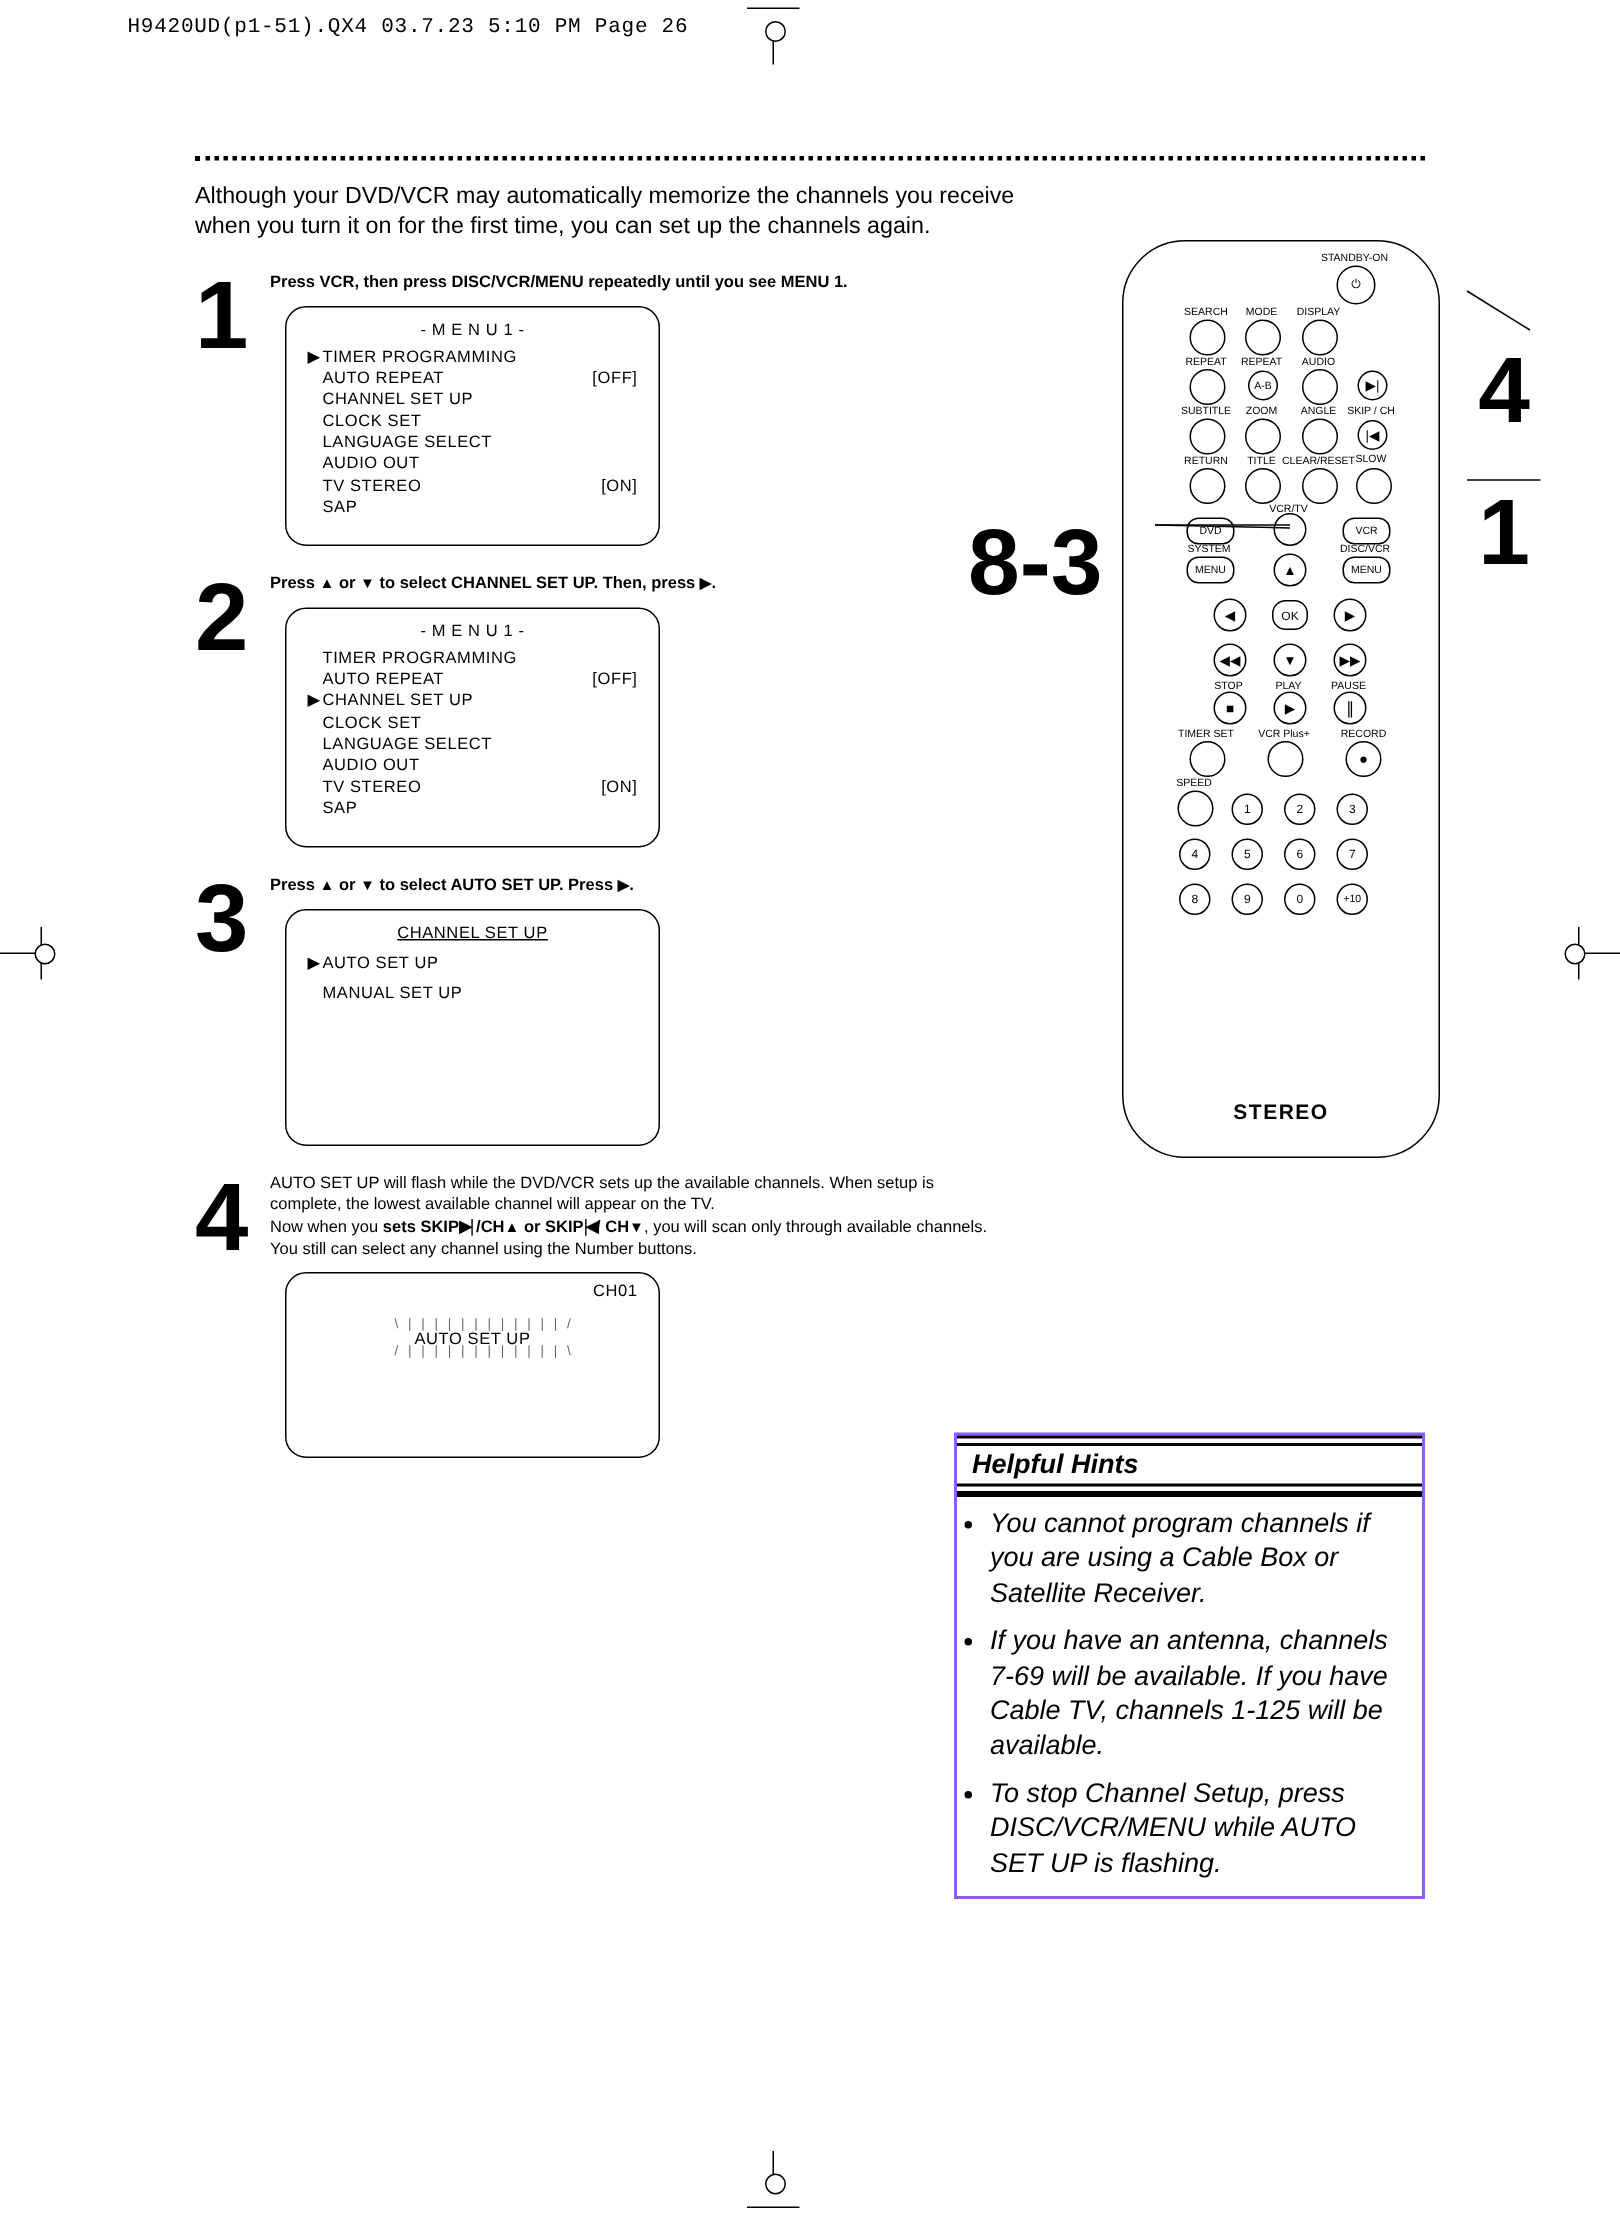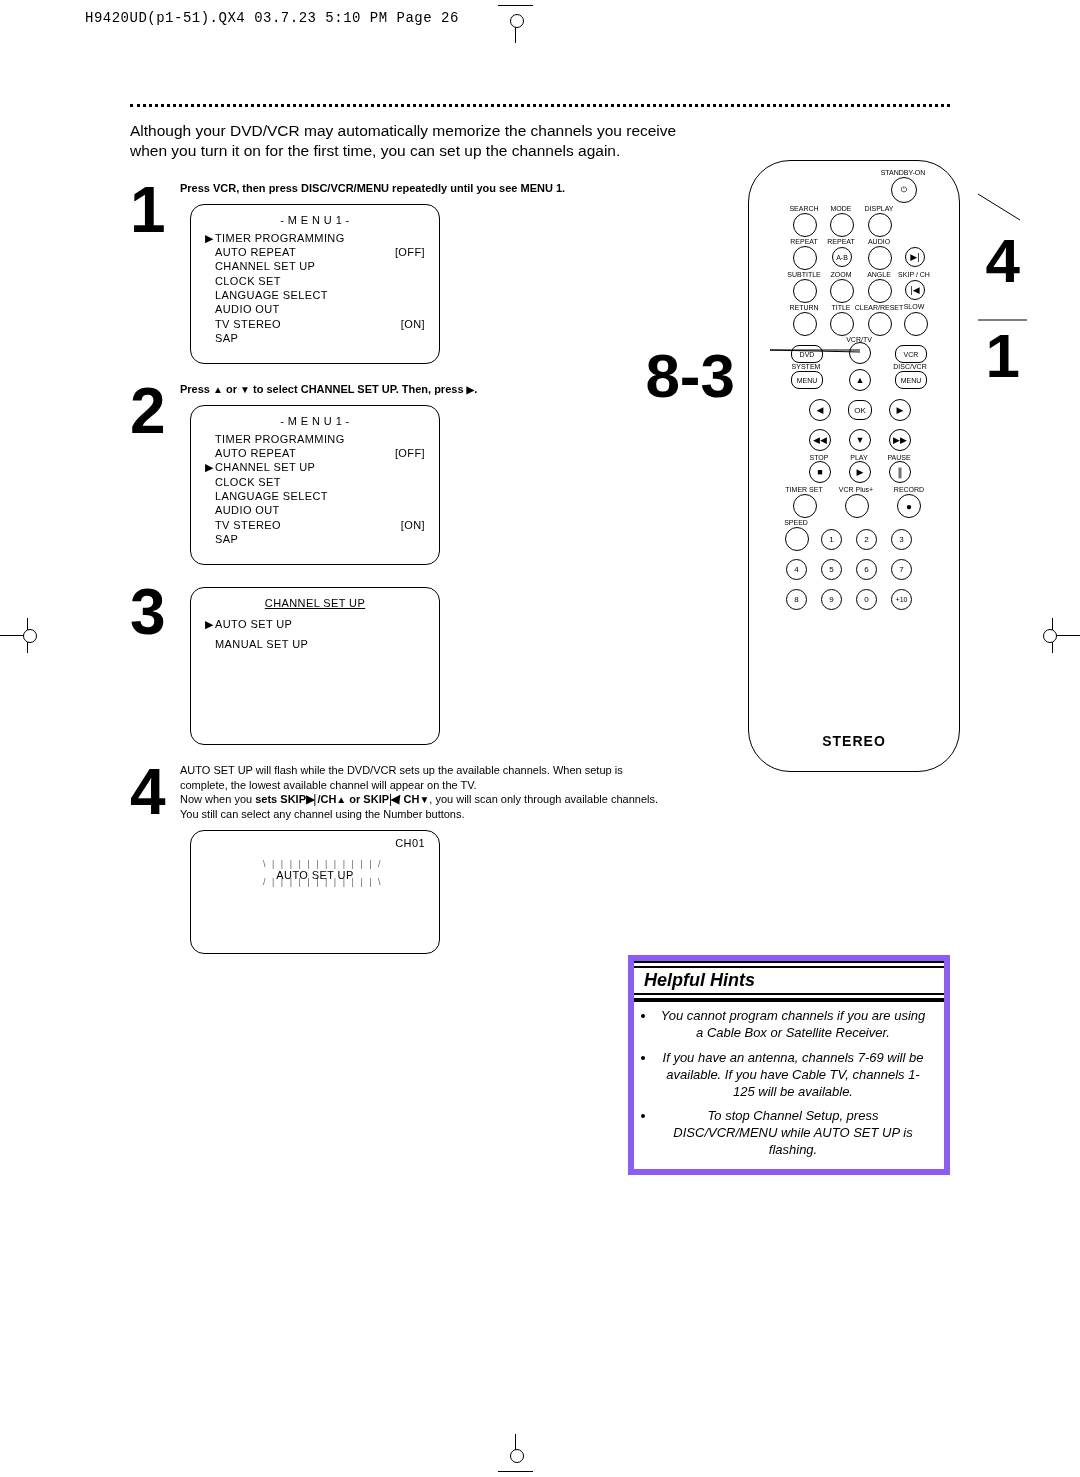--- a/index.html
+++ b/index.html
@@ -227,21 +227,21 @@
     font-size: 62px;
     font-weight: bold;
   }
 
   
   .hints {
     position: absolute;
     top: 855px;
     right: 0;
     width: 310px;
-    border: 6px solid #8b5cf6;
+    border: 2px solid #8b5cf6;
   }
   .hints .hints-title-wrap {
     border-bottom: 2px solid #000;
     padding: 3px 0;
     background:
       linear-gradient(#000,#000) top left / 100% 2px no-repeat,
       linear-gradient(#000,#000) bottom left / 100% 2px no-repeat;
   }
   .hints .hints-title {
     font-style: italic;
@@ -249,23 +249,22 @@
     font-size: 18px;
     padding: 2px 10px;
     border-top: 2px solid #000;
     border-bottom: 2px solid #000;
     margin: 2px 0;
   }
   .hints ul {
     margin: 6px 14px 10px 22px;
     padding: 0;
     font-style: italic;
-    font-size: 13px;
+    font-size: 18px;
     line-height: 1.3;
-    text-align: center;
   }
   .hints li { margin-bottom: 8px; }
 </style>
 </head>
 <body>
 
 <div class="page">
 
   <div class="print-header">H9420UD(p1-51).QX4  03.7.23  5:10 PM  Page 26</div>
 
@@ -392,20 +391,23 @@
                 <span class="val"></span>
               </div>
             </div>
         </div>
       </div>
     </div>
 
     <div class="step">
       <div class="step-num">3</div>
       <div class="step-body">
+        <div class="step-instr">
+          <b><span>Press </span><span class="tri-up"></span><span> or </span><span class="tri-down"></span><span> to select AUTO SET UP.  Press </span><span class="tri-right"></span><span>.</span></b>
+        </div>
         <div class="osd" style="height:130px;">
           <div class="osd-underline">CHANNEL SET UP</div>
           <div>
               <div class="osd-row" style="margin: 6px 0px;">
                 <span class="arrow">▶</span>
                 <span class="label">AUTO SET UP</span>
               </div>
               <div class="osd-row" style="margin: 6px 0px;">
                 <span class="arrow"></span>
                 <span class="label">MANUAL SET UP</span>

